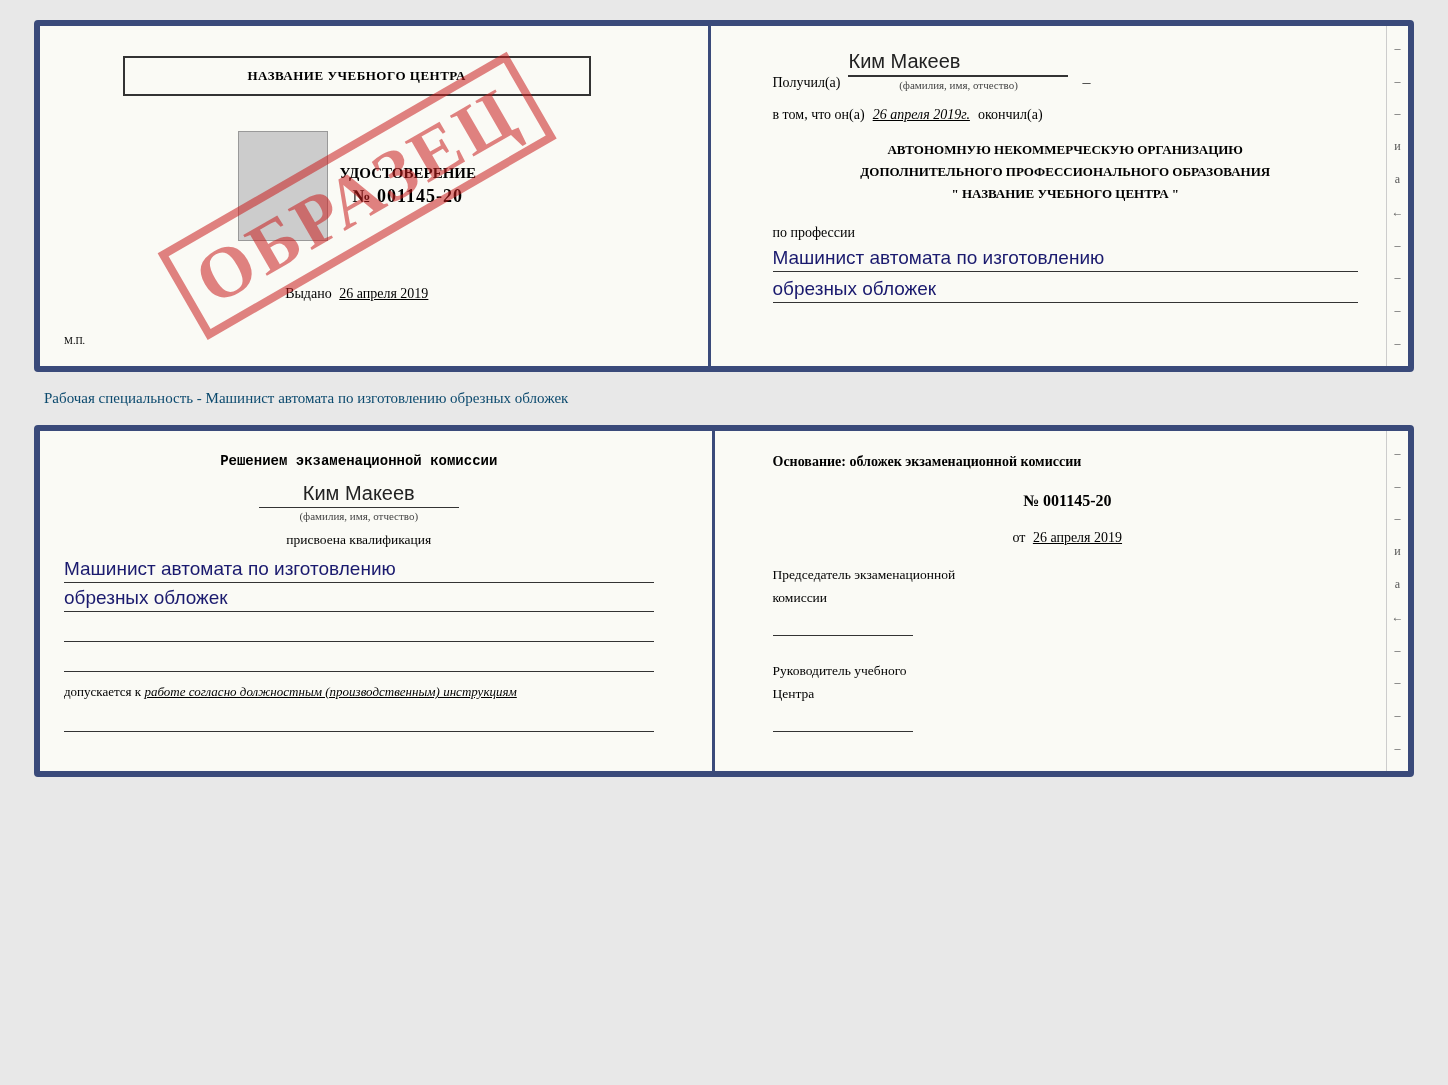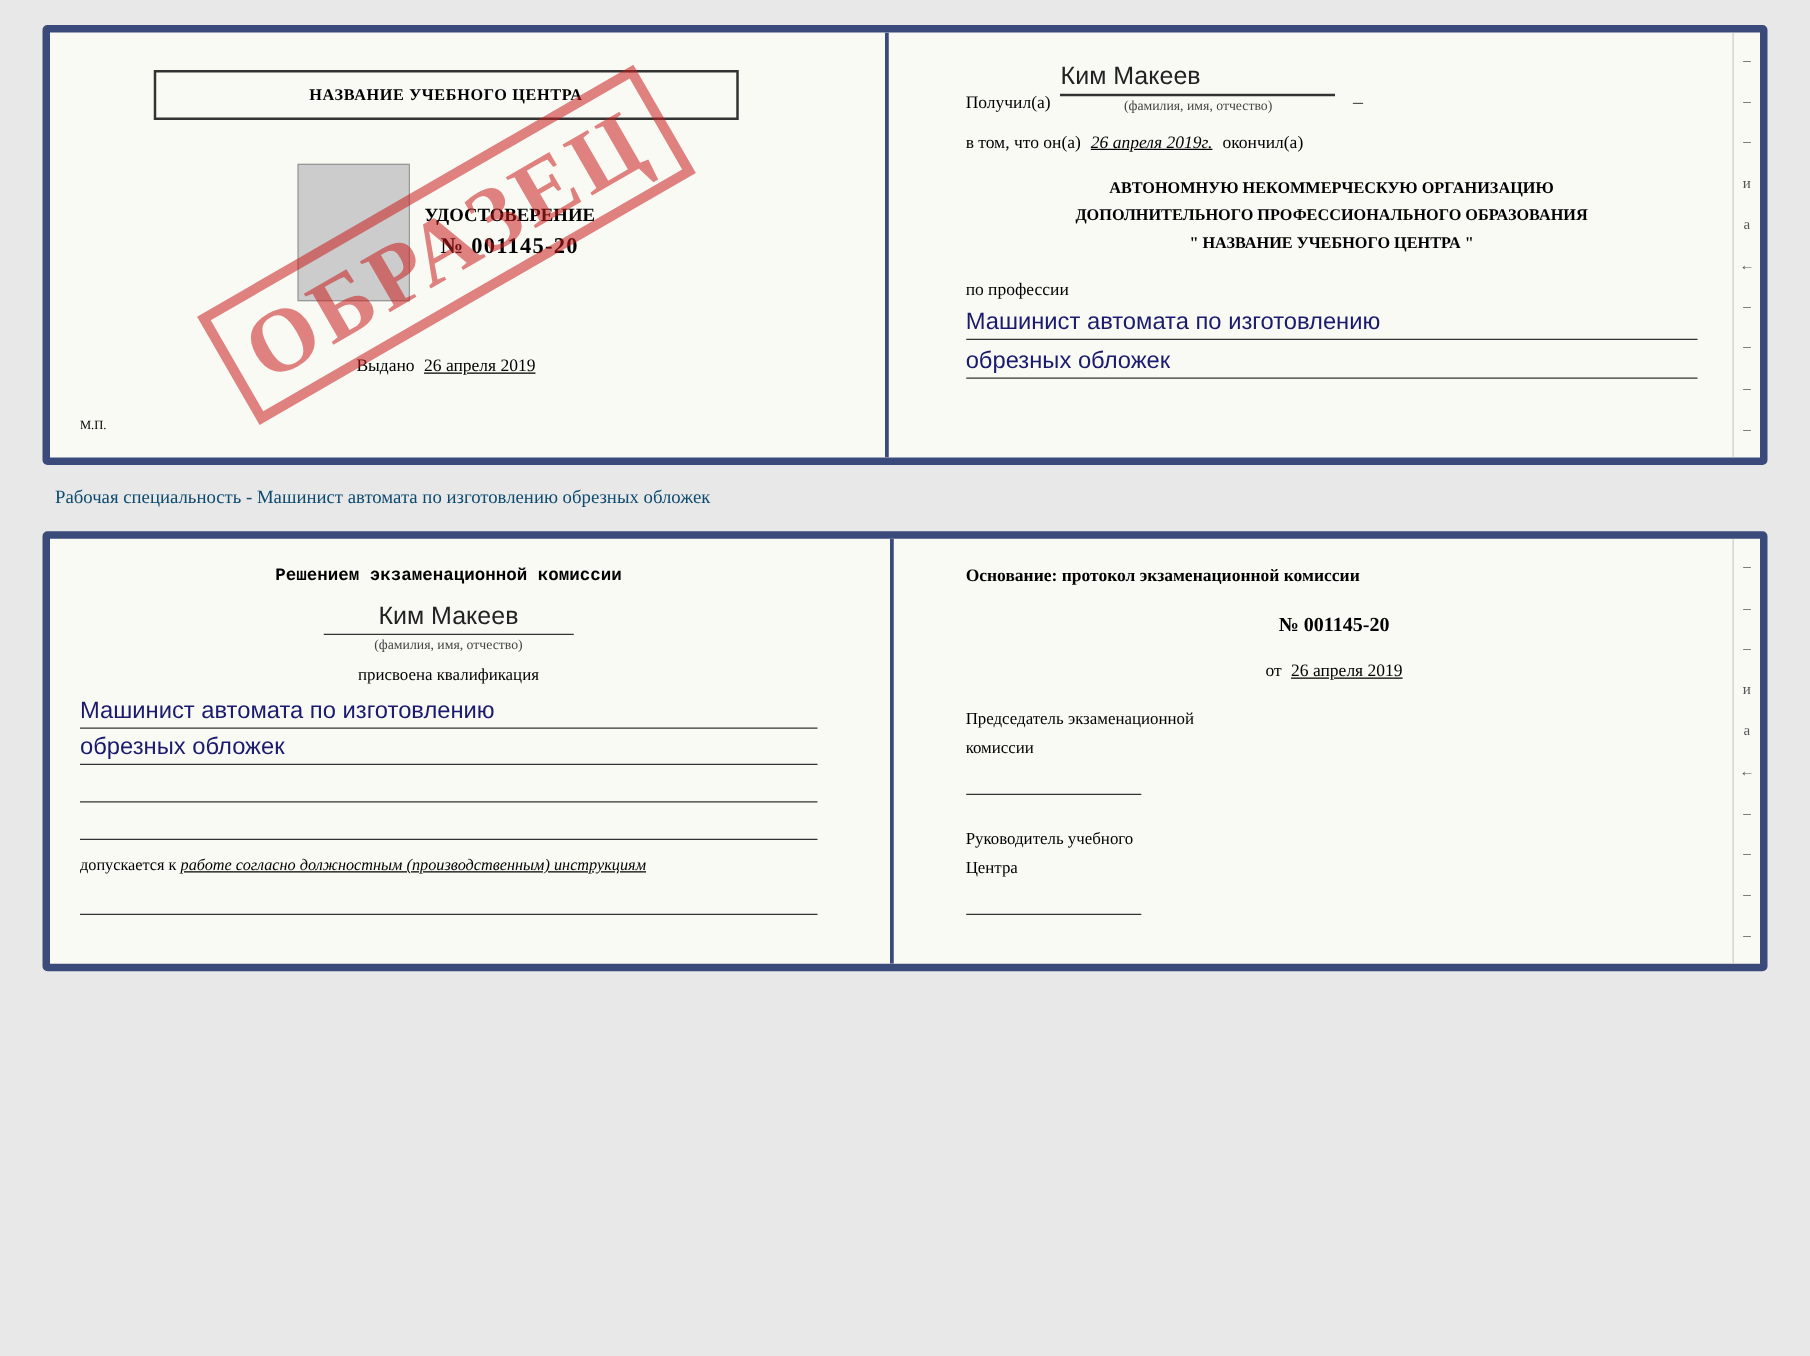--- a/index.html
+++ b/index.html
@@ -444,21 +444,21 @@
             <span>допускается к</span>
             <span class="italic-underline">работе согласно должностным (производственным) инструкциям</span>
           </div>
 
           <div class="blank-line"></div>
         </div>
 
         <div class="card-divider"></div>
 
         <div class="card-right bottom-right">
-          <div class="basis-title">Основание: протокол экзаменационной комиссии</div>
+          <div class="basis-title">Основание: обложек экзаменационной комиссии</div>
 
           <div class="protocol-number">№  001145-20</div>
 
           <div class="protocol-date">
             <span>от</span>
             <span style="margin-left:4px;text-decoration:underline;">26 апреля 2019</span>
           </div>
 
           <div class="sign-block">
             <span class="sign-label">Председатель экзаменационной</span>

